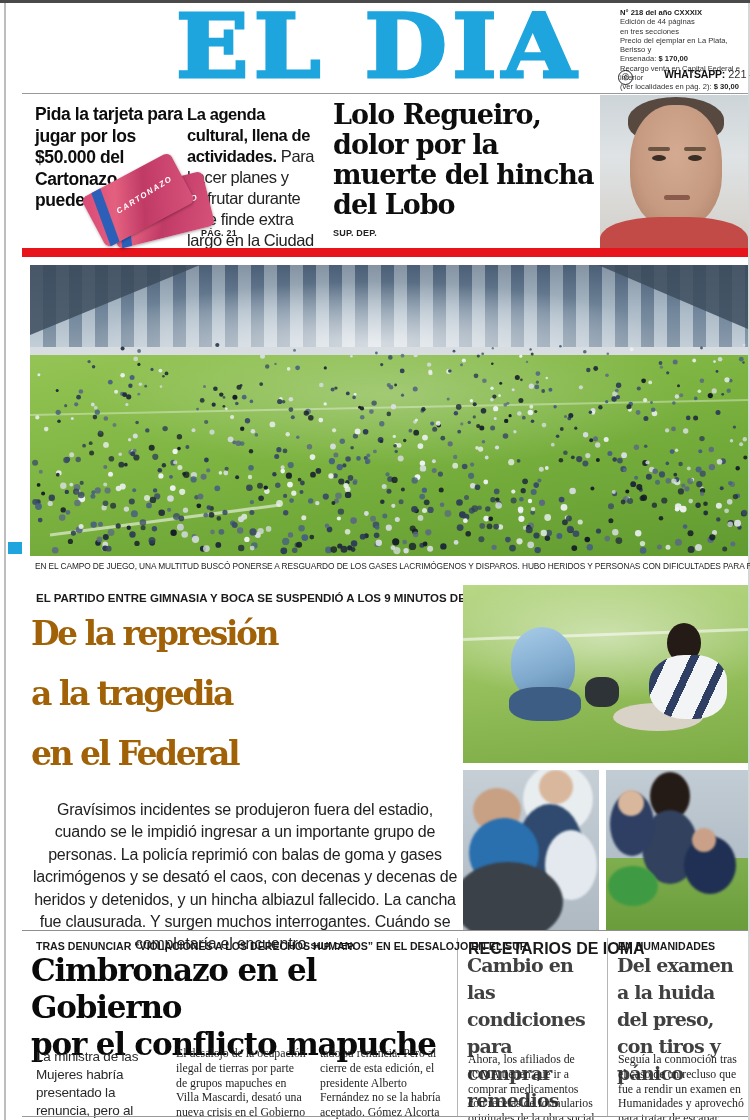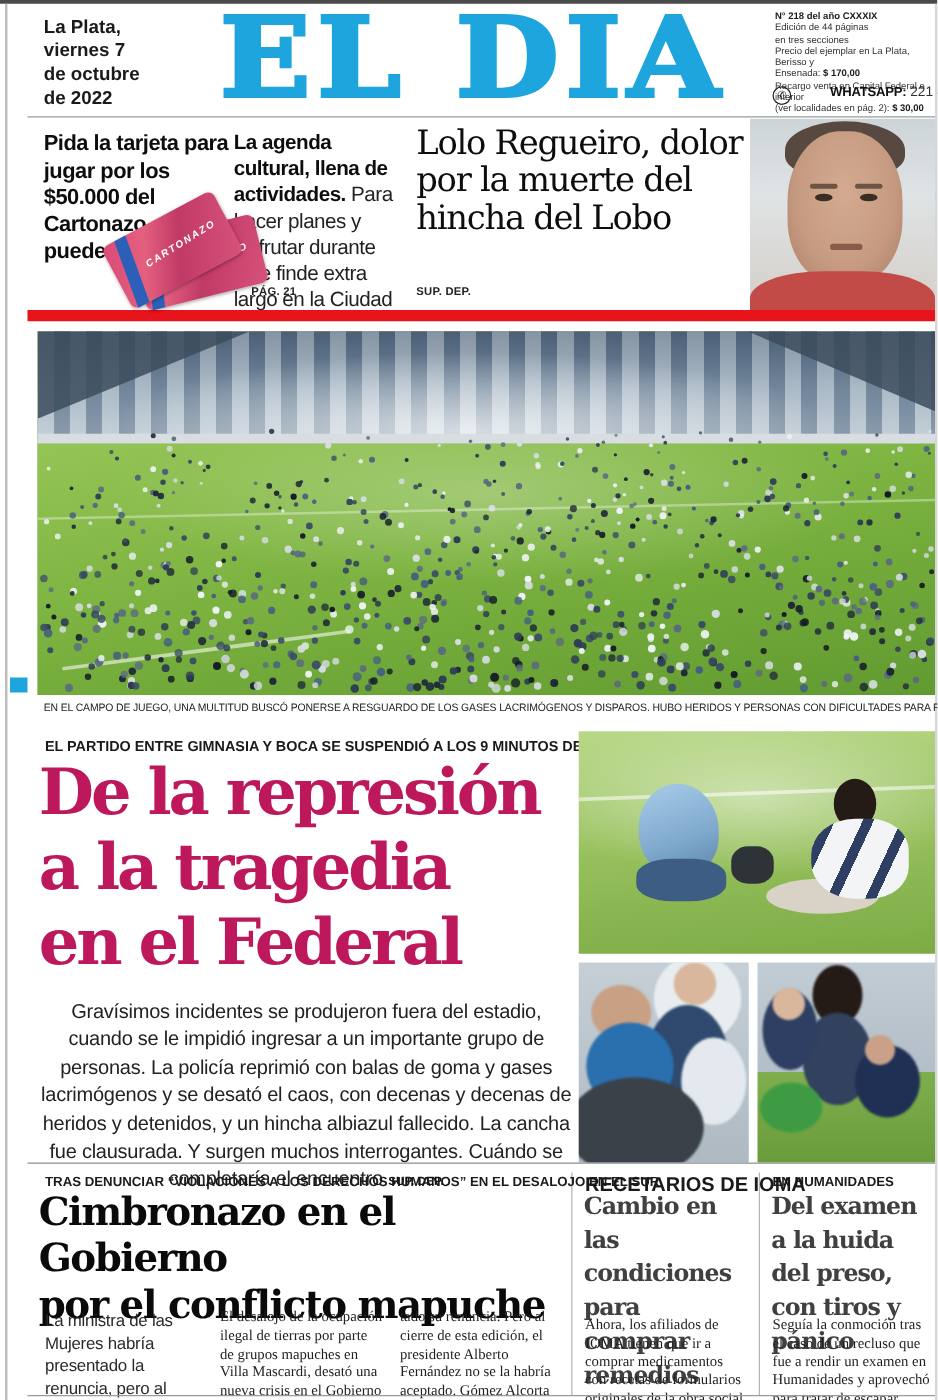--- a/index.html
+++ b/index.html
@@ -32,21 +32,21 @@
         background:linear-gradient(115deg,#d84a77 0%,#e4607f 30%,#c03a66 55%,#d8537b 100%);
         box-shadow:0 1px 3px rgba(0,0,0,.35);overflow:hidden;}
   .card:before{content:"";position:absolute;left:8px;top:-6px;width:10px;height:70px;background:#2b5fb8;transform:rotate(8deg);}
   .card .ctext{position:absolute;left:26px;top:22px;font-size:8px;font-weight:bold;color:#fff;
         letter-spacing:1.5px;transform:rotate(-4deg);font-style:italic;}
   .card1{left:88px;top:172px;transform:rotate(-28deg);z-index:3;}
   .card2{left:110px;top:182px;transform:rotate(-14deg);z-index:2;}
   .teaser2{left:187px;top:104px;width:138px;font-size:16.5px;line-height:21px;color:#222;letter-spacing:-0.4px;}
   .teaser2 .b{font-weight:bold;color:#0d0d0d;}
   .pagetag{font-weight:bold;font-size:9px;color:#222;letter-spacing:0.2px;}
-  .teaser3{left:333px;top:100px;width:268px;font-family:"DejaVu Serif",serif;font-weight:normal;
+  .teaser3{left:333px;top:100px;width:268px;font-family:"DejaVu Serif",serif;font-weight:bold;
            font-size:27px;line-height:30px;letter-spacing:-1px;color:#0d0d0d;}
 
   
   .headshot{left:600px;top:95px;width:148px;height:153px;background:linear-gradient(180deg,#cdd4d8 0%,#dfe3e5 40%,#d4cfc8 100%);overflow:hidden;}
   .hs-hair{position:absolute;left:28px;top:2px;width:96px;height:46px;border-radius:50% 50% 40% 40%;background:#57493f;}
   .hs-face{position:absolute;left:30px;top:10px;width:92px;height:122px;border-radius:46% 46% 42% 42%;
            background:radial-gradient(ellipse at 50% 40%,#d4ab92 0%,#c59a80 60%,#a97f66 100%);}
   .hs-brow{position:absolute;left:48px;top:52px;width:22px;height:4px;background:#6b5442;border-radius:2px;}
   .hs-brow2{position:absolute;left:84px;top:52px;width:22px;height:4px;background:#6b5442;border-radius:2px;}
   .hs-eye{position:absolute;left:52px;top:60px;width:14px;height:6px;background:#3a2d24;border-radius:50%;}
@@ -74,21 +74,21 @@
         linear-gradient(170deg,#94c455 0%,#7cb340 45%,#619a30 100%);}
   .mainphoto svg{position:absolute;left:0;top:0;}
 
   .cyansq{left:8px;top:542px;width:14px;height:12px;background:#1ea5dd;}
   .caption{left:35px;top:561px;width:712px;font-size:8.6px;color:#222;letter-spacing:-0.1px;
            transform:scaleX(.97);transform-origin:left top;white-space:nowrap;}
 
   .kicker{font-size:11.5px;font-weight:bold;color:#1a1a1a;letter-spacing:0px;}
   .main-kicker{left:36px;top:592px;}
   .headline{left:31px;top:604px;width:450px;font-family:"DejaVu Serif",serif;font-weight:bold;
-            font-size:51px;line-height:60px;letter-spacing:-2.5px;color:#be185d;}
+            font-size:33px;line-height:60px;letter-spacing:-2.5px;color:#a16207;}
   .headline span{display:block;}
 
   
   .photo1{left:463px;top:585px;width:285px;height:178px;overflow:hidden;
       background:
         radial-gradient(ellipse 260px 90px at 50% 30%, rgba(255,255,255,.45) 0%, rgba(255,255,255,0) 70%),
         linear-gradient(175deg,#b9d888 0%,#96c05c 50%,#7cab44 100%);}
   .p1-line{position:absolute;left:0;top:48px;width:285px;height:3px;background:rgba(255,255,255,.55);transform:rotate(-2deg);}
   .p1-crouch{position:absolute;left:48px;top:42px;width:64px;height:72px;border-radius:48% 52% 40% 45%;
       background:linear-gradient(160deg,#a9cde9 0%,#7fa9cd 60%,#5e86ad 100%);}
@@ -128,26 +128,20 @@
 </style>
 </head>
 <body>
 
 <div id="page">
 
   <div class="abs top-edge"></div>
   <div class="abs left-edge"></div>
   <div class="abs right-edge"></div>
 
-  <div class="abs dateblock">
-    <span>La Plata,</span>
-    <span>viernes 7</span>
-    <span>de octubre</span>
-    <span>de 2022</span>
-  </div>
 
   <div class="abs logo">EL DIA</div>
 
   <div class="abs infoblock">
     <div class="b">N° 218 del año CXXXIX</div>
     <div>Edición de 44 páginas</div>
     <div>en tres secciones</div>
     <div>Precio del ejemplar en La Plata, Berisso y</div>
     <div><span>Ensenada: </span><span class="b">$ 170,00</span></div>
     <div>Recargo venta en Capital Federal e interior</div>

